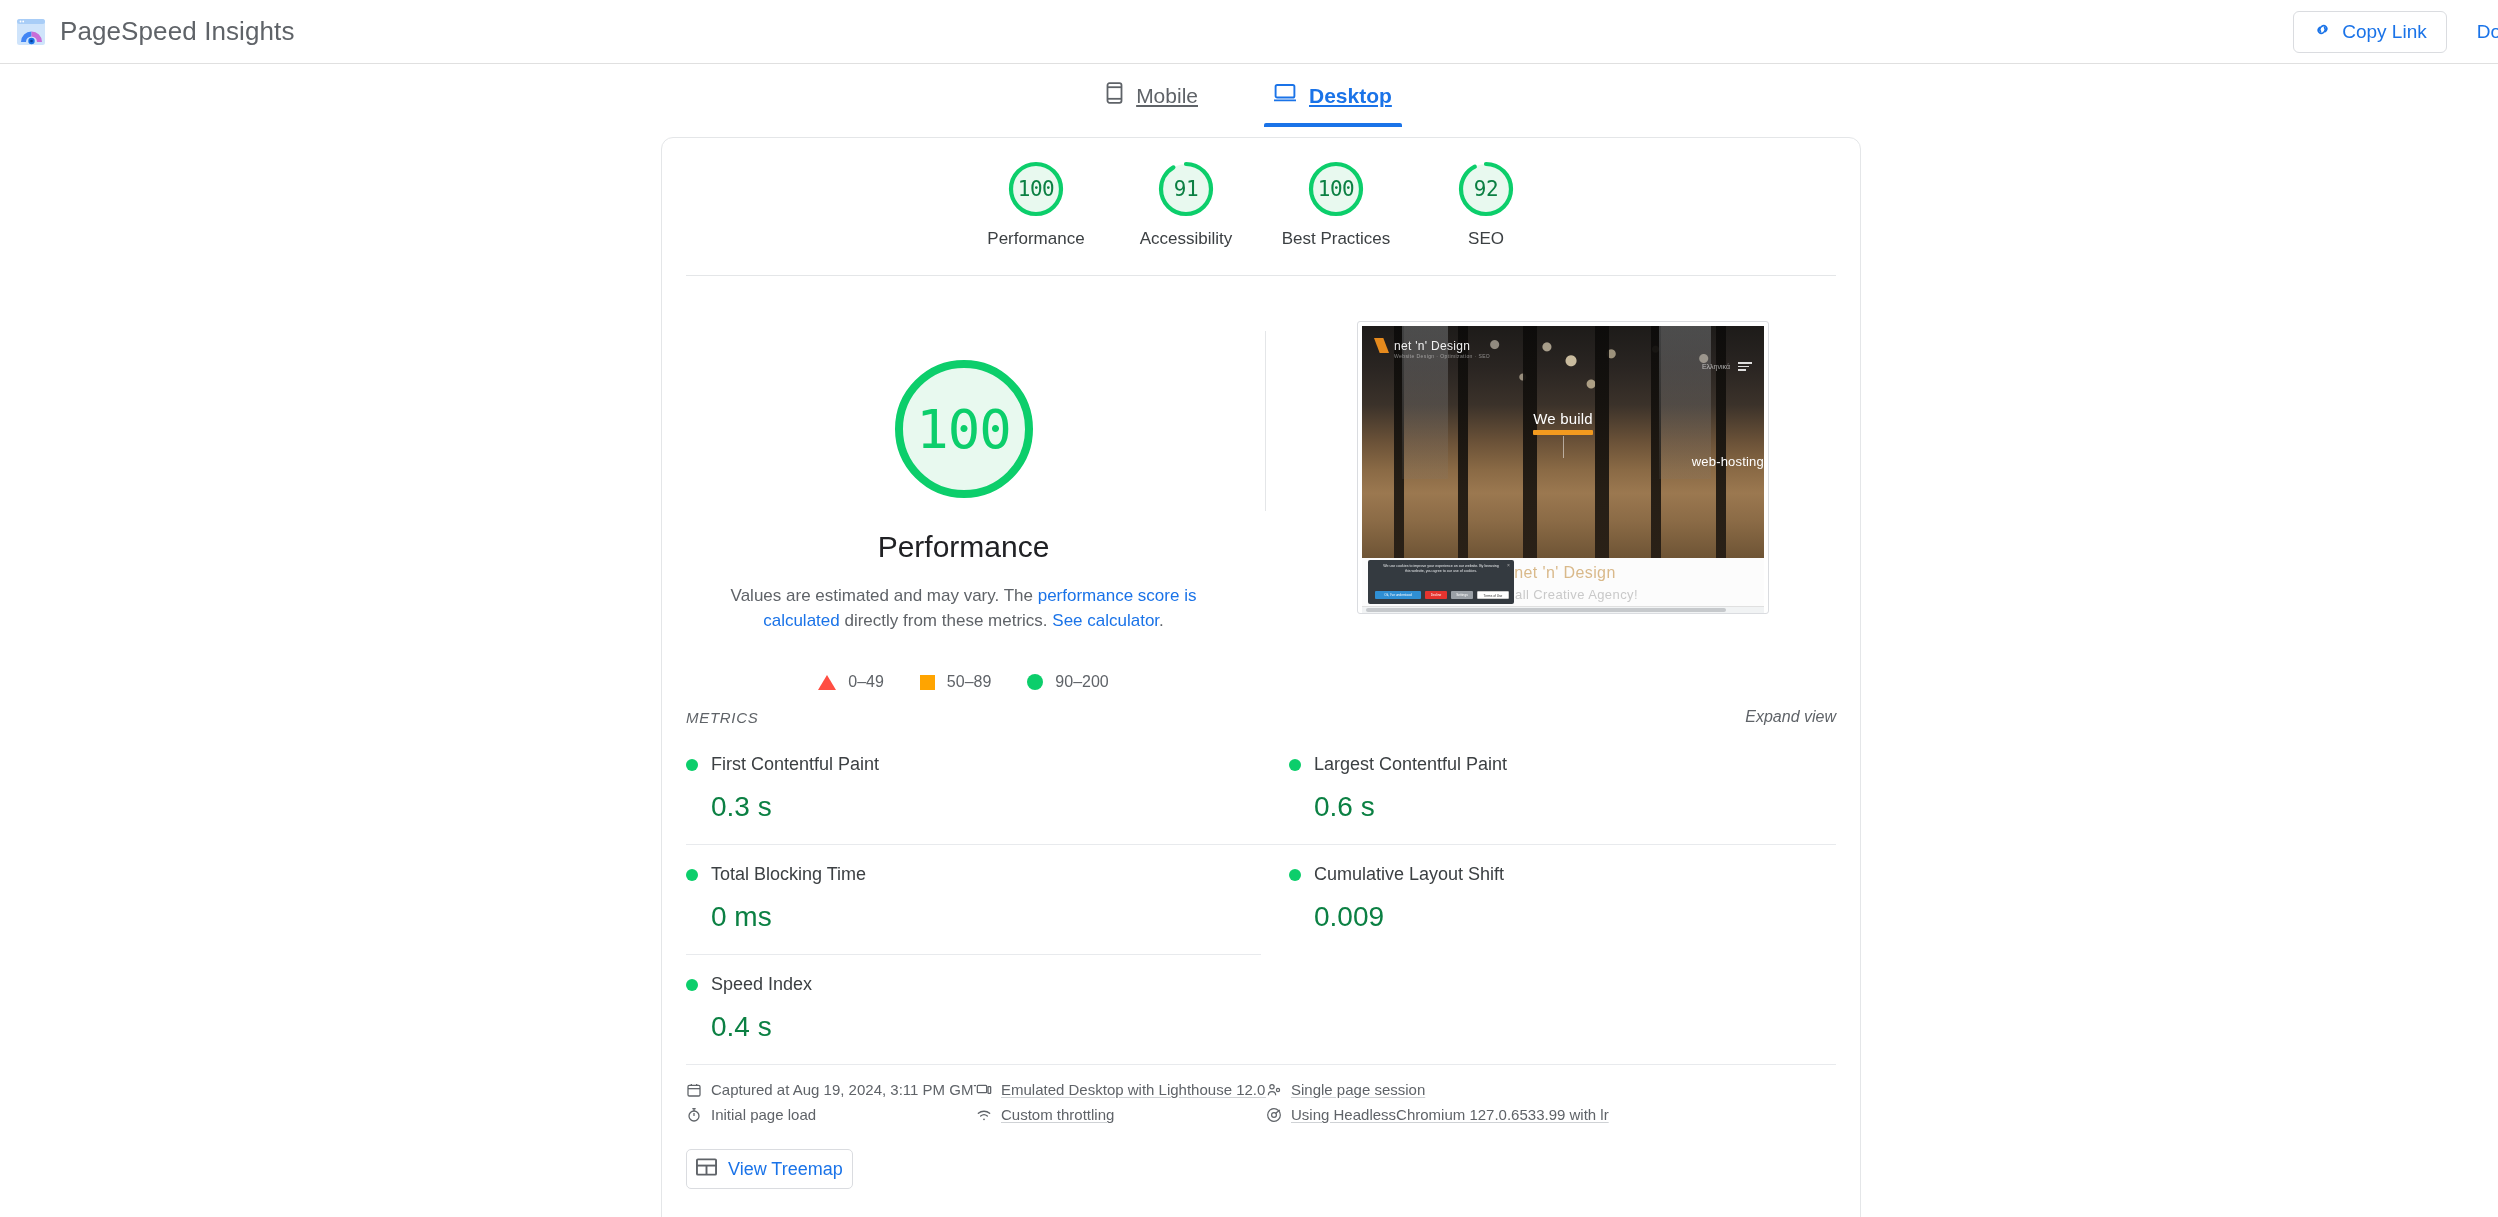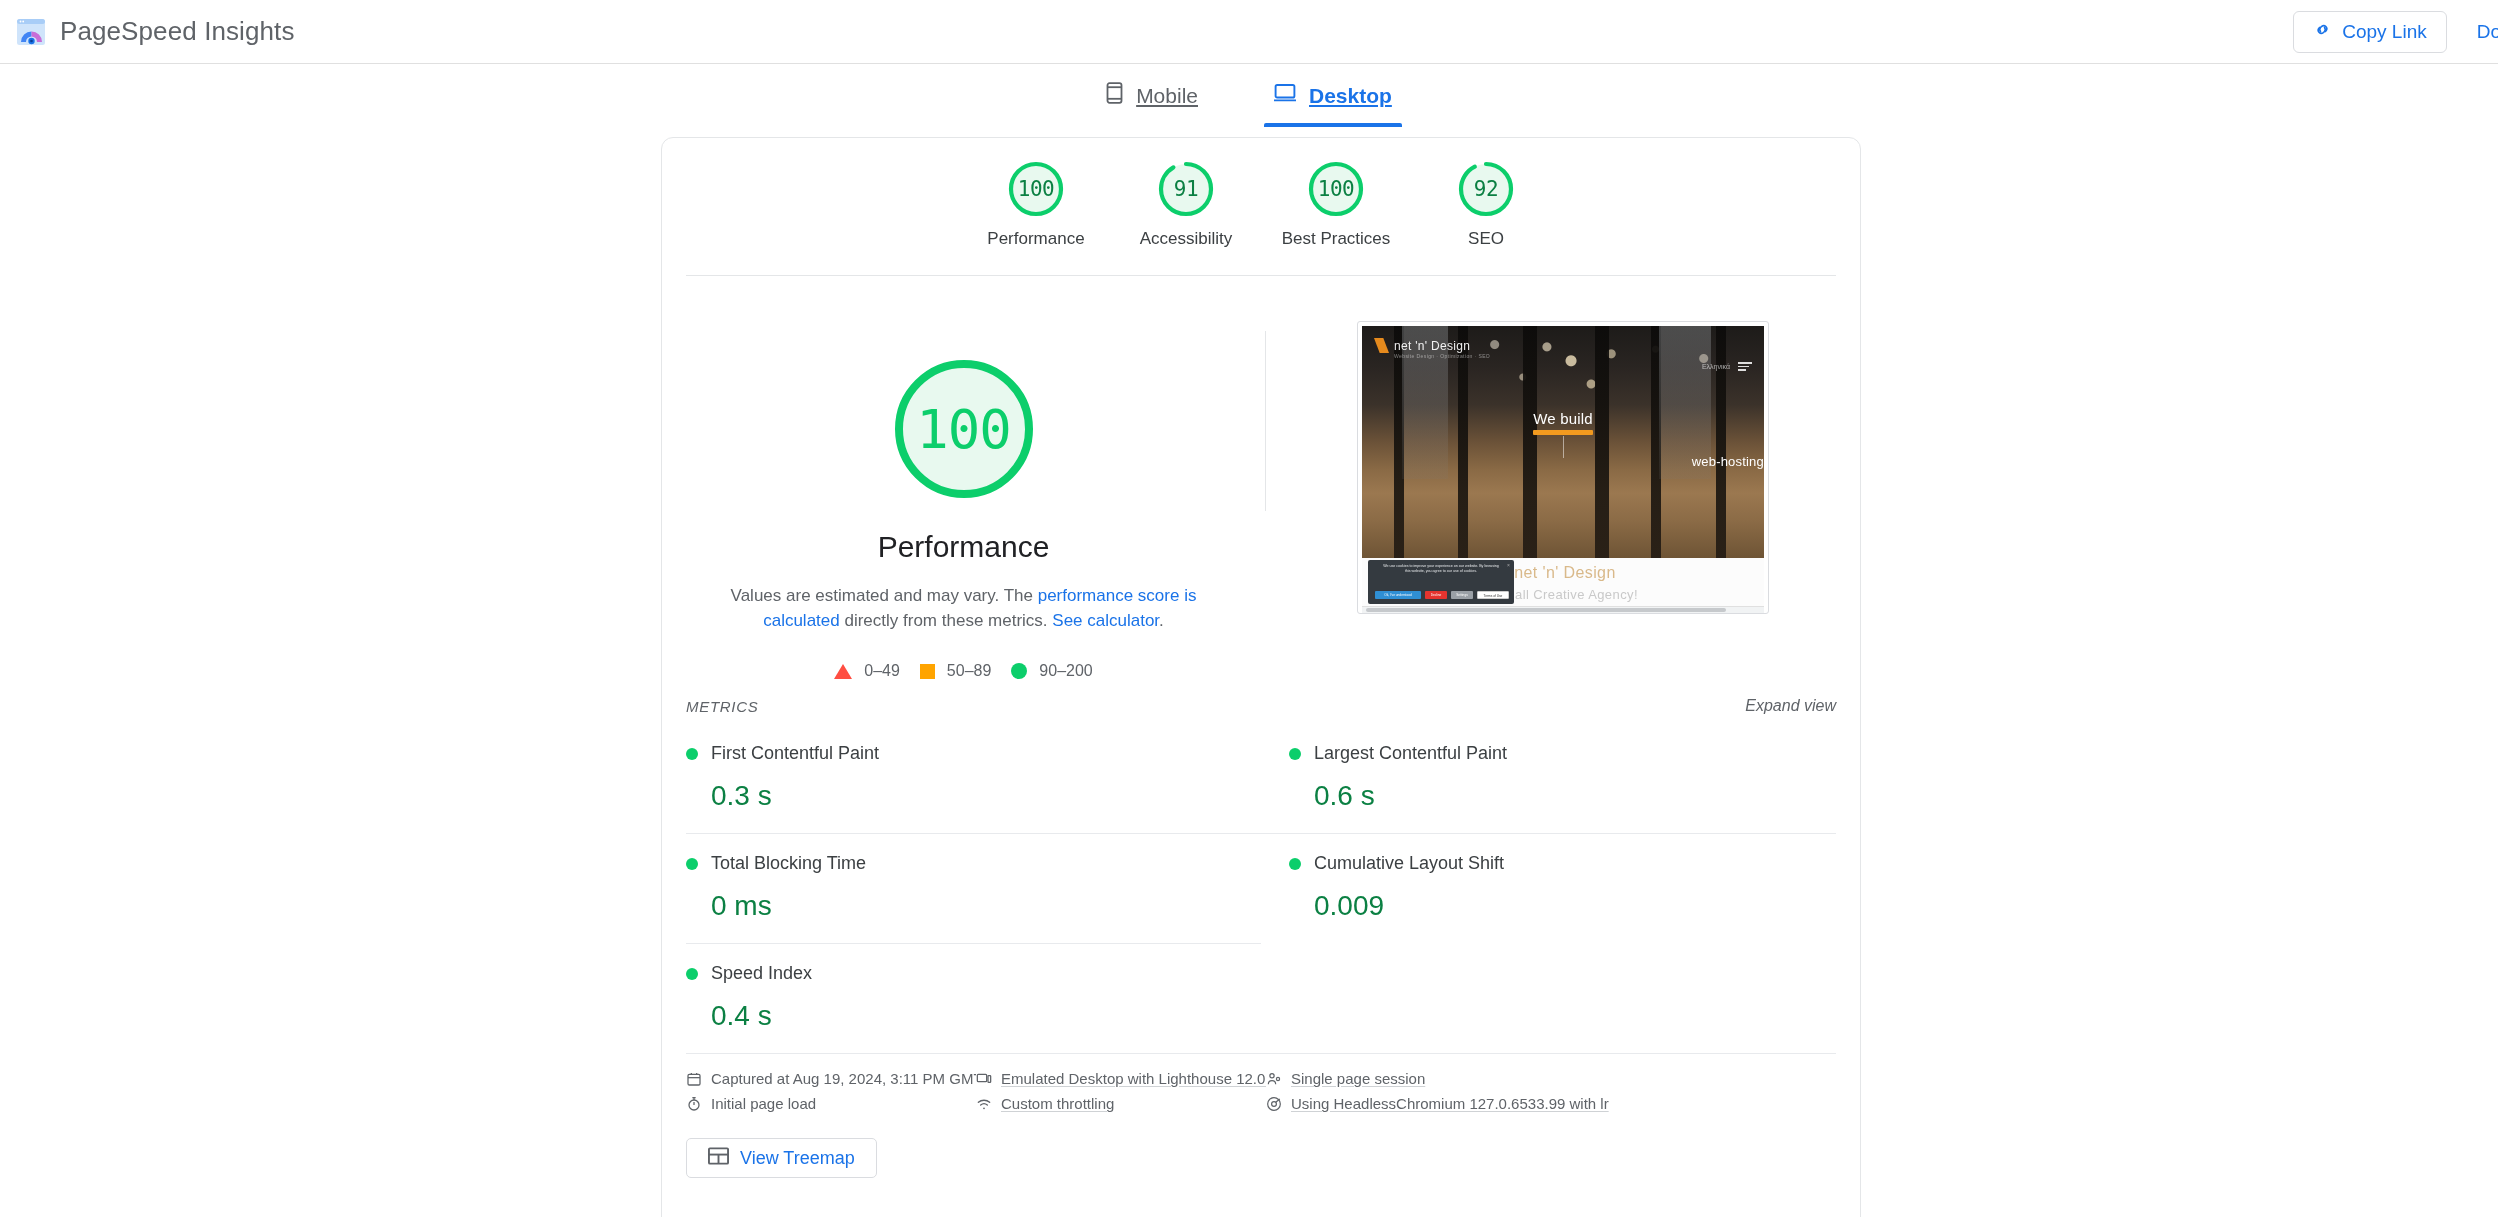--- a/index.html
+++ b/index.html
@@ -103,21 +103,21 @@
     font-family: "DejaVu Sans Mono", monospace;
     font-size: 54px; color: #0cce6b; letter-spacing: -1px;
   }
   .hero-title { margin-top: 25px; font-size: 30px; color: #202124; font-weight: 400; }
   .hero-desc {
     margin-top: 19px; width: 500px; text-align: center;
     font-size: 17px; line-height: 1.48; color: #5f6368;
   }
   .hero-desc a { color: #1a73e8; text-decoration: none; }
   .legend {
-    margin-top: 29px; display: flex; align-items: center; gap: 20px;
+    margin-top: 40px; display: flex; align-items: center; gap: 36px;
     font-size: 16px; color: #5f6368;
   }
   .legend-item { display: flex; align-items: center; gap: 12px; }
   .swatch-tri {
     width: 0; height: 0;
     border-left: 9px solid transparent; border-right: 9px solid transparent;
     border-bottom: 15px solid #ff4e42;
   }
   .swatch-sq { width: 15px; height: 15px; background: #ffa400; }
   .swatch-ci { width: 16px; height: 16px; border-radius: 50%; background: #0cce6b; }
@@ -278,21 +278,21 @@
     display: flex; align-items: center; gap: 9px;
     font-size: 15px; color: #5f6368; white-space: nowrap; overflow: hidden;
   }
   .meta-item .mtext { text-decoration: underline; text-decoration-color: #cfd2d5; text-underline-offset: 2px; }
   .meta-item .mtext.plain { text-decoration: none; }
   .meta-icon { width: 16px; height: 16px; flex: none; color: #5f6368; }
 
   .treemap-wrap { padding: 12px 24px 0 24px; }
   .treemap-btn {
     display: inline-flex; align-items: center; gap: 11px;
-    height: 40px; padding: 0 21px;
+    height: 40px; padding: 0 9px;
     border: 1px solid #dadce0; border-radius: 5px; background: #fff;
     color: #1a73e8; font-size: 18px; cursor: pointer;
     font-family: "Liberation Sans", sans-serif;
   }
   .clip { overflow: hidden; text-overflow: clip; }
 </style>
 </head>
 <body>
 
 <div class="header">

